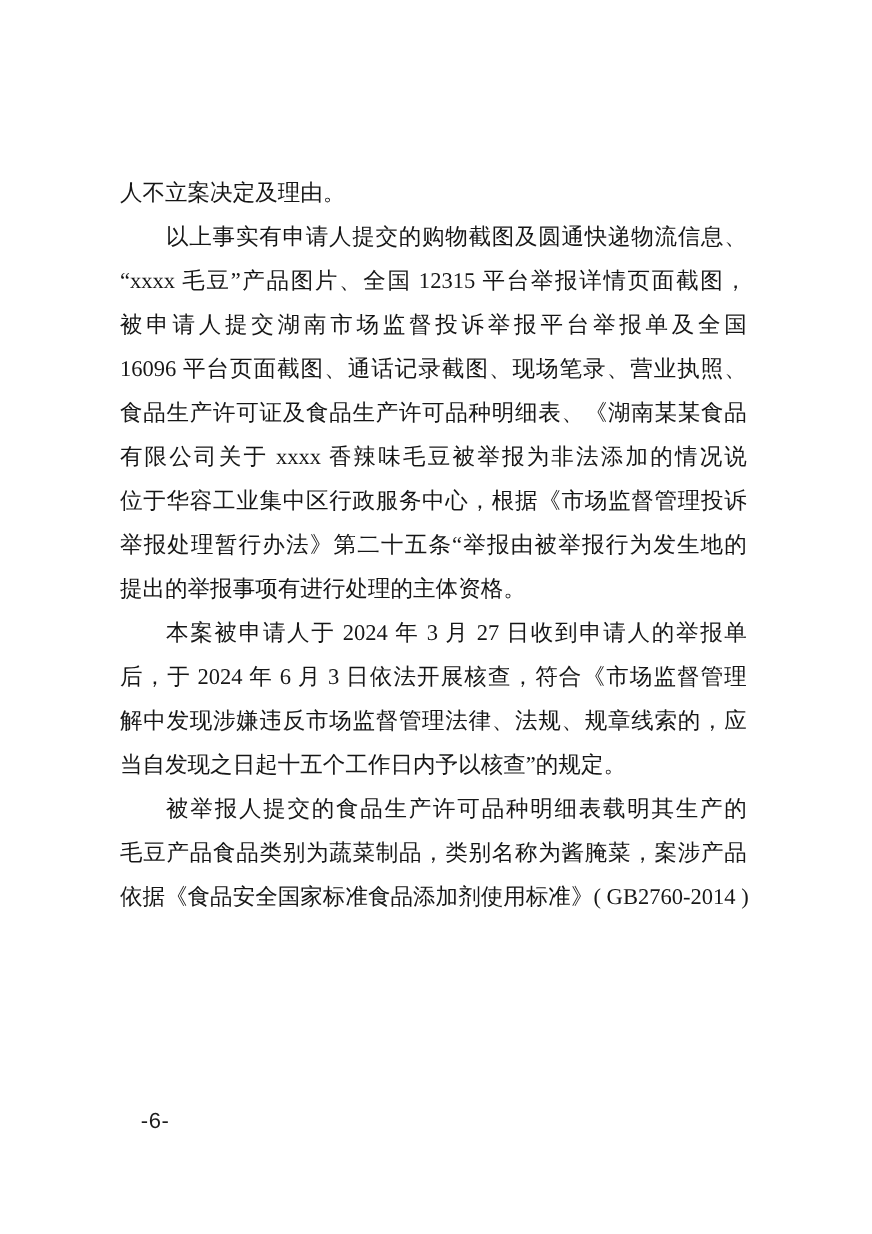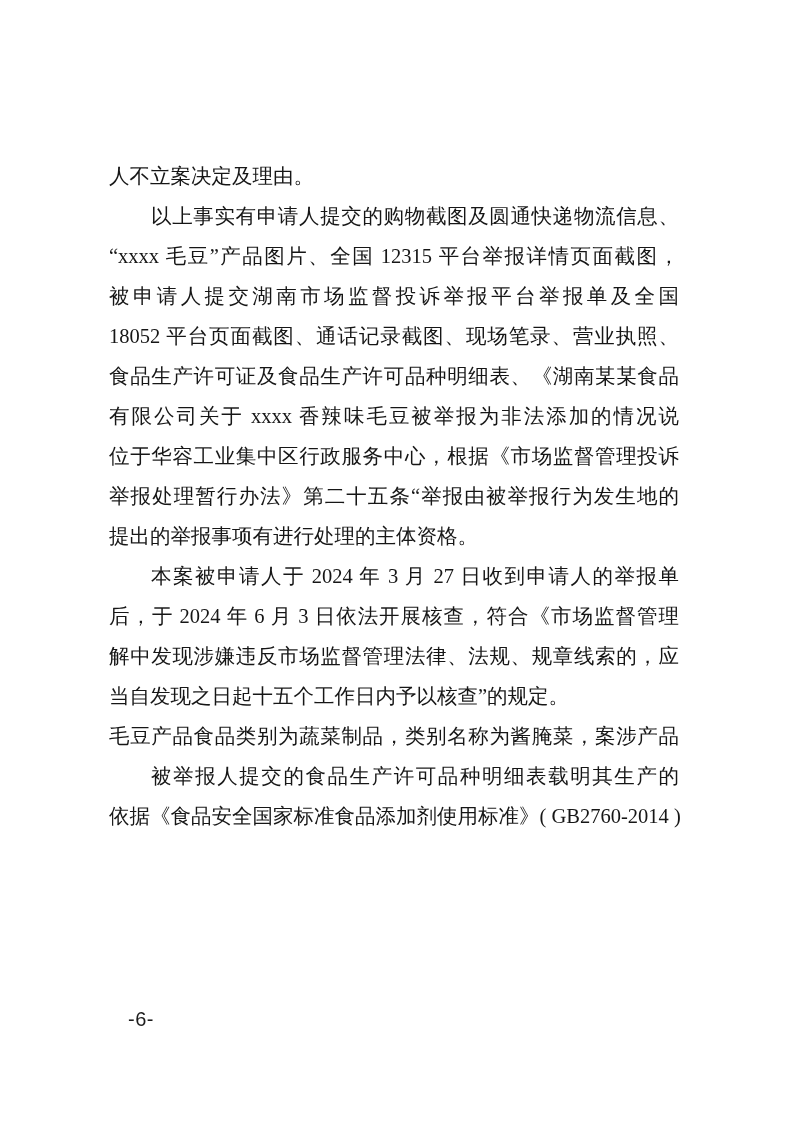--- a/index.html
+++ b/index.html
@@ -62,28 +62,28 @@
 </style>
 </head>
 <body>
 
 <div class="page">
   <div class="body-text">
       <div class="doc-line para-end"><span class="seg">人不立案决定及理由。</span></div>
       <div class="doc-line indent"><span class="seg">以上事实有申请人提交的购物截图及圆通快递物流信息、</span></div>
       <div class="doc-line"><span class="seg">“xxxx 毛豆”产品图片、全国 12315 平台举报详情页面截图，</span></div>
       <div class="doc-line"><span class="seg">被申请人提交湖南市场监督投诉举报平台举报单及全国</span></div>
-      <div class="doc-line"><span class="seg">18052 平台页面截图、通话记录截图、现场笔录、营业执照、</span></div>
+      <div class="doc-line"><span class="seg">16096 平台页面截图、通话记录截图、现场笔录、营业执照、</span></div>
       <div class="doc-line"><span class="seg">食品生产许可证及食品生产许可品种明细表、《湖南某某食品</span></div>
       <div class="doc-line"><span class="seg">有限公司关于 xxxx 香辣味毛豆被举报为非法添加的情况说</span></div>
       <div class="doc-line"><span class="seg">位于华容工业集中区行政服务中心，根据《市场监督管理投诉</span></div>
       <div class="doc-line"><span class="seg">举报处理暂行办法》第二十五条“举报由被举报行为发生地的</span></div>
       <div class="doc-line para-end"><span class="seg">提出的举报事项有进行处理的主体资格。</span></div>
       <div class="doc-line indent"><span class="seg">本案被申请人于 2024 年 3 月 27 日收到申请人的举报单</span></div>
       <div class="doc-line"><span class="seg">后，于 2024 年 6 月 3 日依法开展核查，符合《市场监督管理</span></div>
       <div class="doc-line"><span class="seg">解中发现涉嫌违反市场监督管理法律、法规、规章线索的，应</span></div>
       <div class="doc-line para-end"><span class="seg">当自发现之日起十五个工作日内予以核查”的规定。</span></div>
+      <div class="doc-line indent"><span class="seg">被举报人提交的食品生产许可品种明细表载明其生产的</span></div>
       <div class="doc-line"><span class="seg">毛豆产品食品类别为蔬菜制品，类别名称为酱腌菜，案涉产品</span></div>
-      <div class="doc-line indent"><span class="seg">被举报人提交的食品生产许可品种明细表载明其生产的</span></div>
       <div class="doc-line"><span class="seg">依据《食品安全国家标准食品添加剂使用标准》( GB2760-2014 )</span></div>
     </div>
   <div class="footer-page-number">-6-</div>
 </div>
 
 </body></html>

